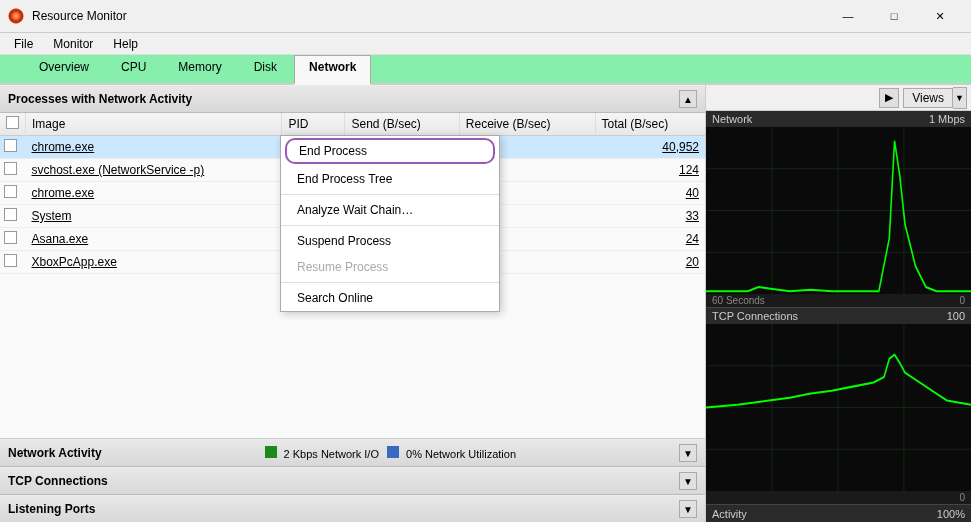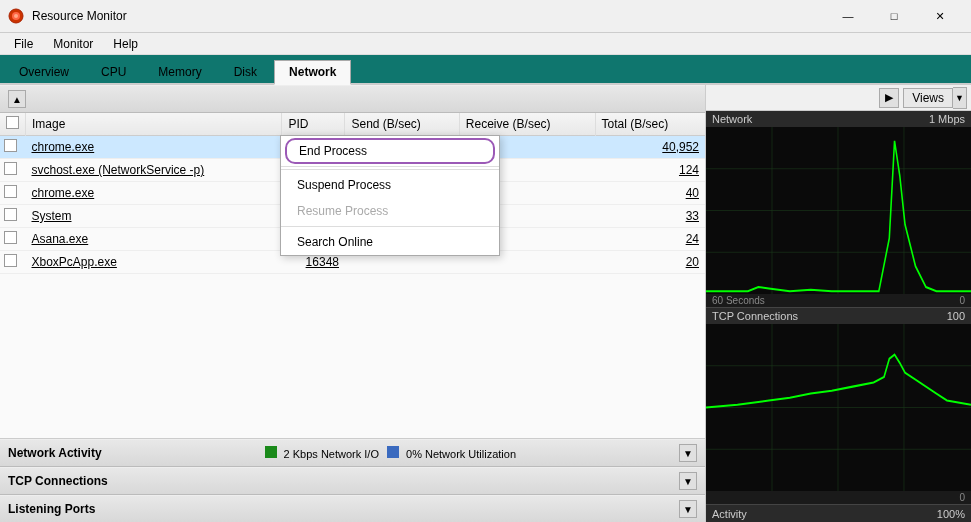--- a/index.html
+++ b/index.html
@@ -60,25 +60,24 @@
       border-bottom: 1px solid #ddd;
     }
     .menu-item {
       padding: 2px 10px;
       cursor: pointer;
       font-size: 12px;
     }
 
     
     .tabs-bar {
-      background: #0f766e;
+      background: #86efac;
       height: 30px;
       display: flex;
-      align-items: flex-end;
-      padding: 0 4px;
+      padding: 0 24px;
       border-bottom: 2px solid #ccc;
     }
     .tab {
       padding: 4px 14px;
       cursor: pointer;
       font-size: 12px;
       border: 1px solid transparent;
       border-bottom: none;
       margin-right: 2px;
     }
@@ -359,20 +358,21 @@
   <div class="tab">Memory</div>
   <div class="tab">Disk</div>
   <div class="tab active">Network</div>
 </div>
 
 <div class="main-layout">
 
   <div class="left-panel">
 
     <div class="section-header">
+      <span>Processes with Network Activity</span>
       <div class="collapse-btn">▲</div>
     </div>
 
     <div class="table-container">
       <table class="process-table">
         <thead>
           <tr>
             <th style="width:20px;"><div class="cb"></div></th>
             <th>Image</th>
             <th class="col-pid">PID</th>
@@ -441,21 +441,23 @@
       <td class="col-send"></td>
       <td class="col-recv"></td>
       <td class="col-total">20</td>
     </tr>
           </tbody>
       </table>
     </div>
 
     <div class="context-menu">
       <div class="context-menu-item highlighted">End Process</div>
+      <div class="context-menu-item">End Process Tree</div>
       <div class="context-menu-separator"></div>
+      <div class="context-menu-item">Analyze Wait Chain…</div>
       <div class="context-menu-separator"></div>
       <div class="context-menu-item">Suspend Process</div>
       <div class="context-menu-item disabled">Resume Process</div>
       <div class="context-menu-separator"></div>
       <div class="context-menu-item">Search Online</div>
     </div>
 
     <div class="bottom-sections">
 
       <div class="section-header">

